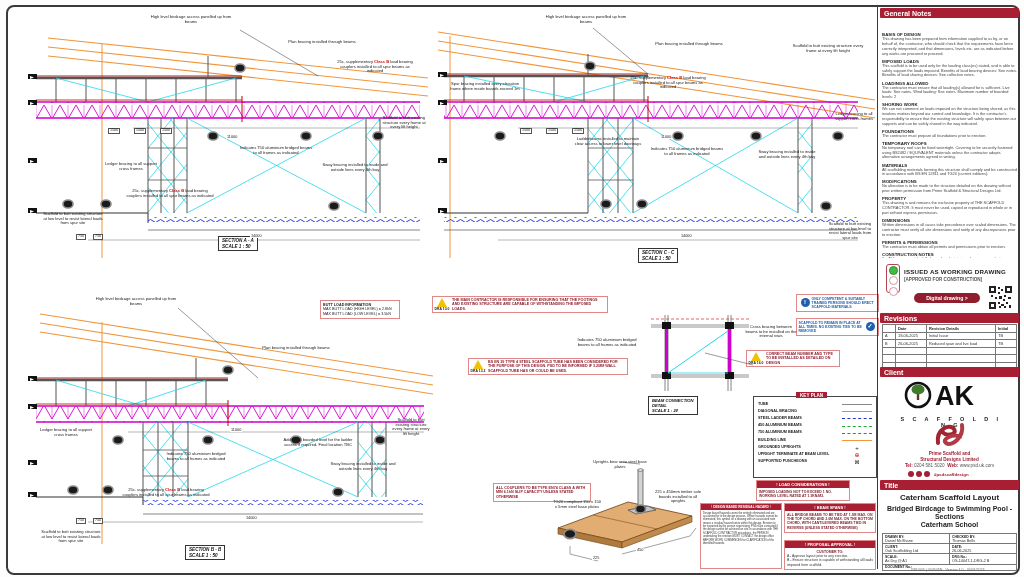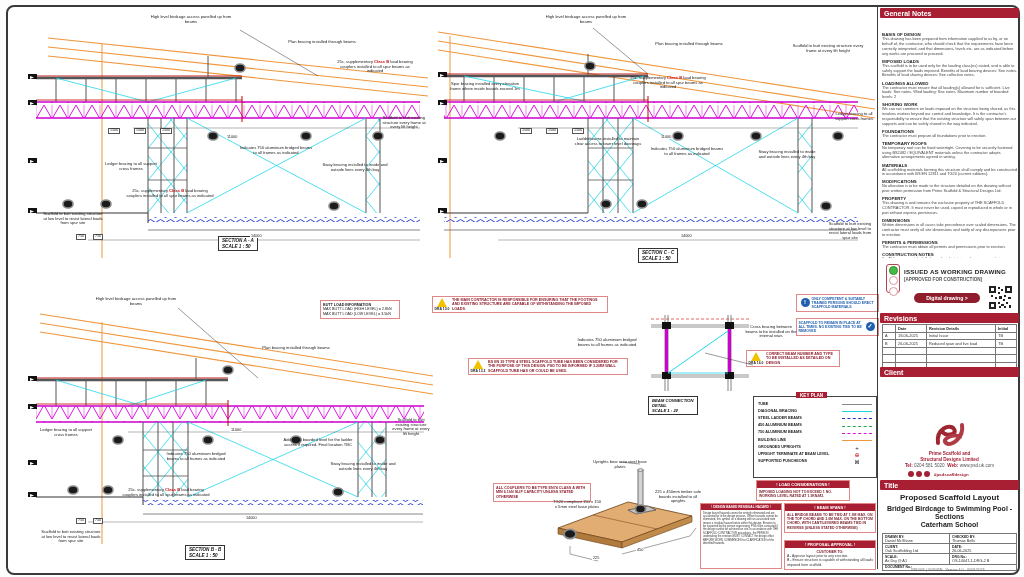--- a/index.html
+++ b/index.html
@@ -569,35 +569,44 @@
       <tr>
             <td></td>
             <td></td>
             <td></td>
             <td></td>
           </tr>
     </tbody>
       </table>
 
     <div class="hdr" style="position:absolute;left:0;top:359px;width:131px;">Client</div>
+    <div class="oak">
+      <svg width="96" height="32" viewBox="0 0 96 32">
+        <circle cx="15" cy="16" r="12" fill="none" stroke="#111" stroke-width="2.6"></circle>
+        <rect x="13.8" y="13" width="2.4" height="8" fill="#5b3a1e"></rect>
+        <ellipse cx="15" cy="10.5" rx="6.5" ry="5" fill="#3f7d2c"></ellipse>
+        <text x="32" y="26" font-family="Liberation Sans, sans-serif" font-size="27" font-weight="bold" fill="#111">AK</text>
+      </svg>
+      <div class="oak-sub">S C A F F O L D I N G</div>
+    </div>
     <svg style="position:absolute;left:56px;top:414px;" width="32" height="28" viewBox="0 0 32 28">
       <path d="M4,22 C2,8 16,2 20,8 C24,14 10,16 8,10" fill="none" stroke="#9e2631" stroke-width="4" stroke-linecap="round"></path>
       <path d="M28,4 C30,16 18,26 12,22 C7,18 20,12 26,16" fill="none" stroke="#b03a45" stroke-width="4" stroke-linecap="round"></path>
     </svg>
     <div class="psdname"><span>Prime Scaffold and</span><br><span>Structural Designs Limited</span></div>
     <div class="contact"><b>Tel:</b> <span>0204 581 5020</span>&nbsp;&nbsp;<b>Web:</b> <span>www.psd.uk.com</span></div>
     <div class="social">
       <span class="sicon"></span>
       <span class="sicon"></span>
       <span class="sicon"></span>
       <span class="tag">#psdscaffdesign</span>
     </div>
 
     <div class="hdr" style="position:absolute;left:0;top:472px;width:131px;">Title</div>
-    <div class="ttl-line1">Proposed Scaffold Layout</div>
+    <div class="ttl-line1">Caterham Scaffold Layout</div>
     <div class="ttl-line2">Bridged Birdcage to Swimming Pool - Sections</div>
     <div class="ttl-line3">Caterham School</div>
 
     <table class="infogrid">
       <tbody>
           <tr>
         <td><span class="ilab">DRAWN BY:</span><span>Daniel McShane</span></td>
         <td><span class="ilab">CHECKED BY:</span><span>Thomas Bells</span></td>
       </tr>
       <tr>

